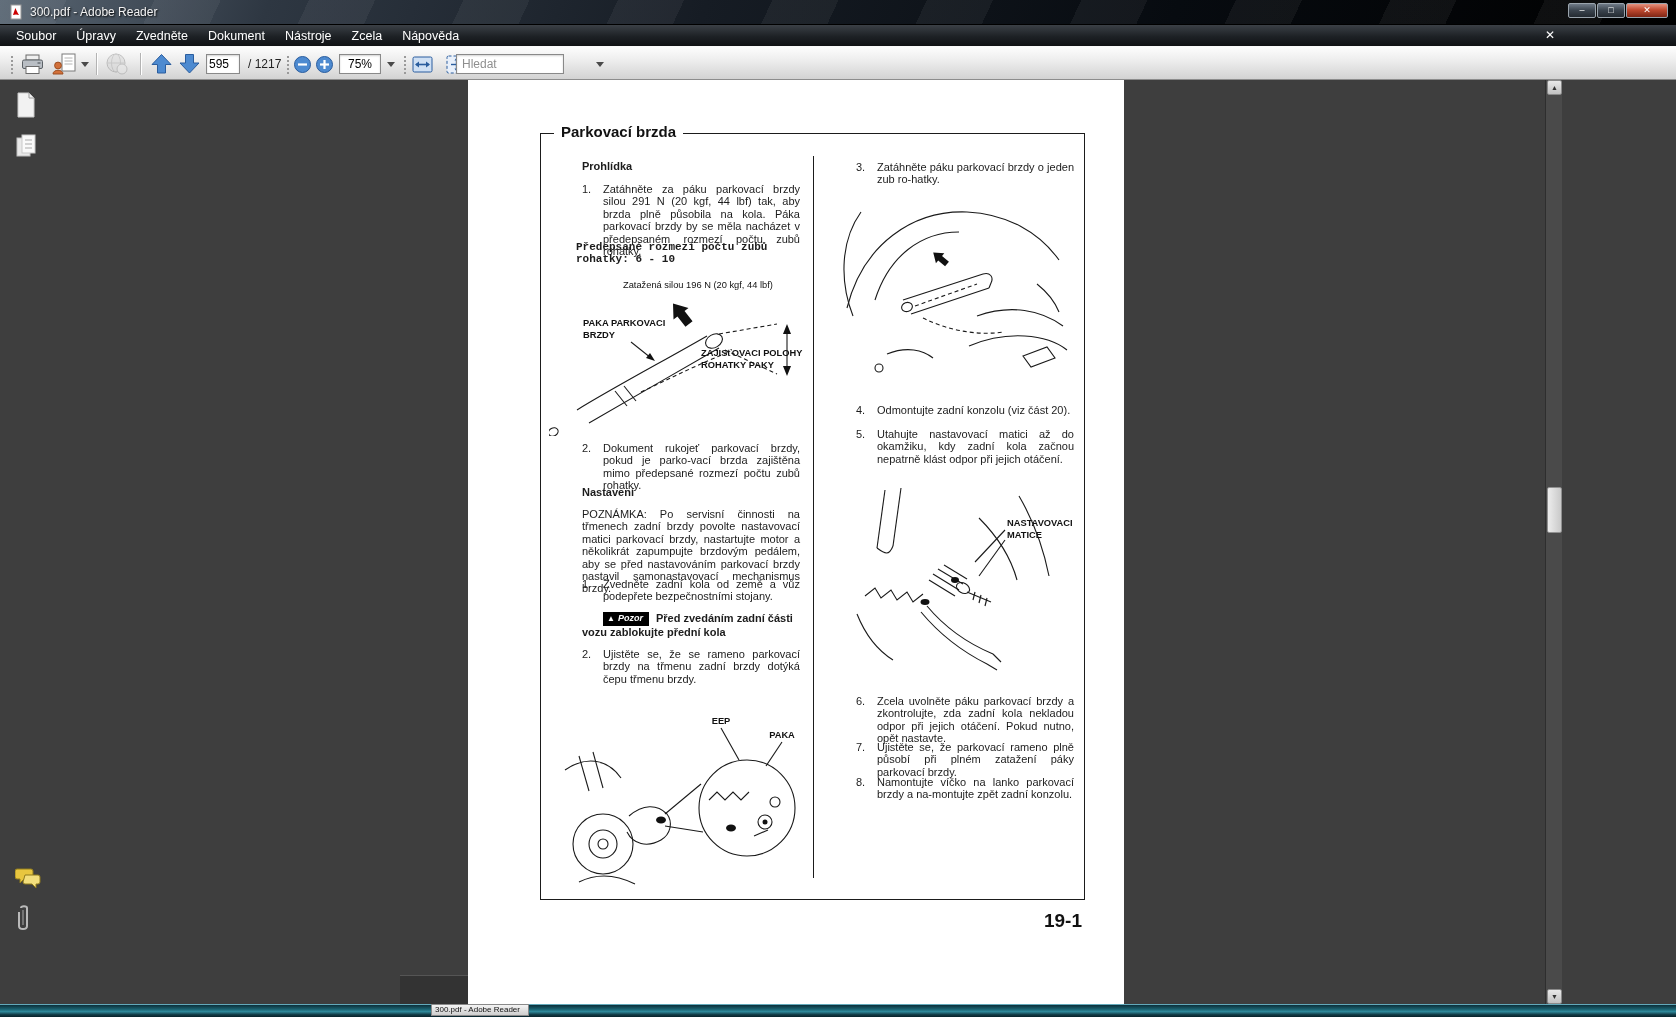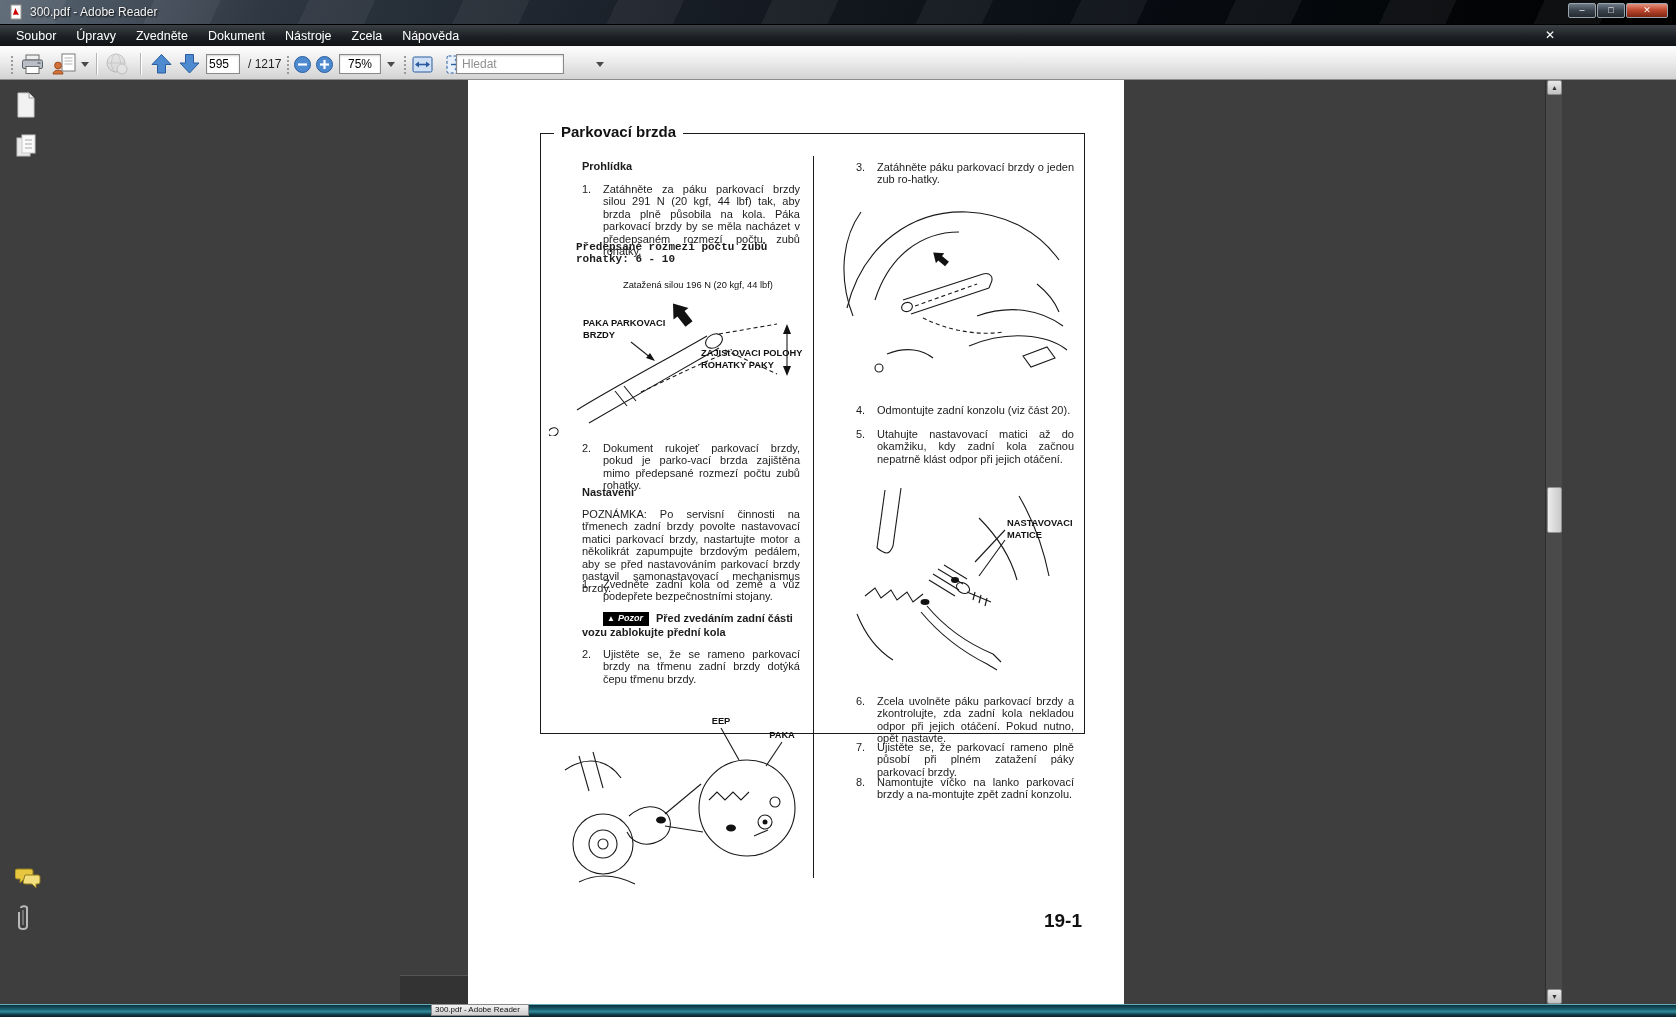--- a/index.html
+++ b/index.html
@@ -52,21 +52,21 @@
   
   .scrollbar{position:absolute;left:1545px;top:80px;width:17px;height:924px;
     background:#4a4a4a;border-left:1px solid #2e2e2e;}
   .scroll-btn{position:absolute;left:1px;width:15px;height:15px;background:linear-gradient(#e9e9e9,#c2c2c2);
     border:1px solid #8a8a8a;border-radius:2px;font-size:7px;color:#333;text-align:center;line-height:13px;}
   .scroll-thumb{position:absolute;left:1px;top:407px;width:15px;height:46px;
     background:linear-gradient(90deg,#ececec,#c9c9c9);border:1px solid #909090;border-radius:2px;}
 
   
   .pdf-page{position:absolute;left:468px;top:80px;width:656px;height:925px;background:#fff;color:#1c1c1c;}
-  .content-box{position:absolute;left:72px;top:53px;width:545px;height:601px;border:1px solid #1b1b1b;}
+  .content-box{position:absolute;left:72px;top:53px;width:545px;height:767px;border:1px solid #1b1b1b;}
   .section-title{position:absolute;top:-11px;left:13px;background:#fff;padding:0 7px;
     font-size:15px;font-weight:bold;color:#111;white-space:nowrap;}
   .col-divider{position:absolute;left:272px;top:22px;height:722px;width:1px;background:#1b1b1b;}
   .col{position:absolute;top:20px;font-size:11px;line-height:12.4px;color:#1c1c1c;}
   .col-left{left:14px;width:245px;}
   .col-right{left:288px;width:245px;}
   .block{position:absolute;left:0;right:0;padding-left:27px;}
   .h{font-weight:bold;}
   .step{display:flex;}
   .step-num{width:21px;flex:none;}

